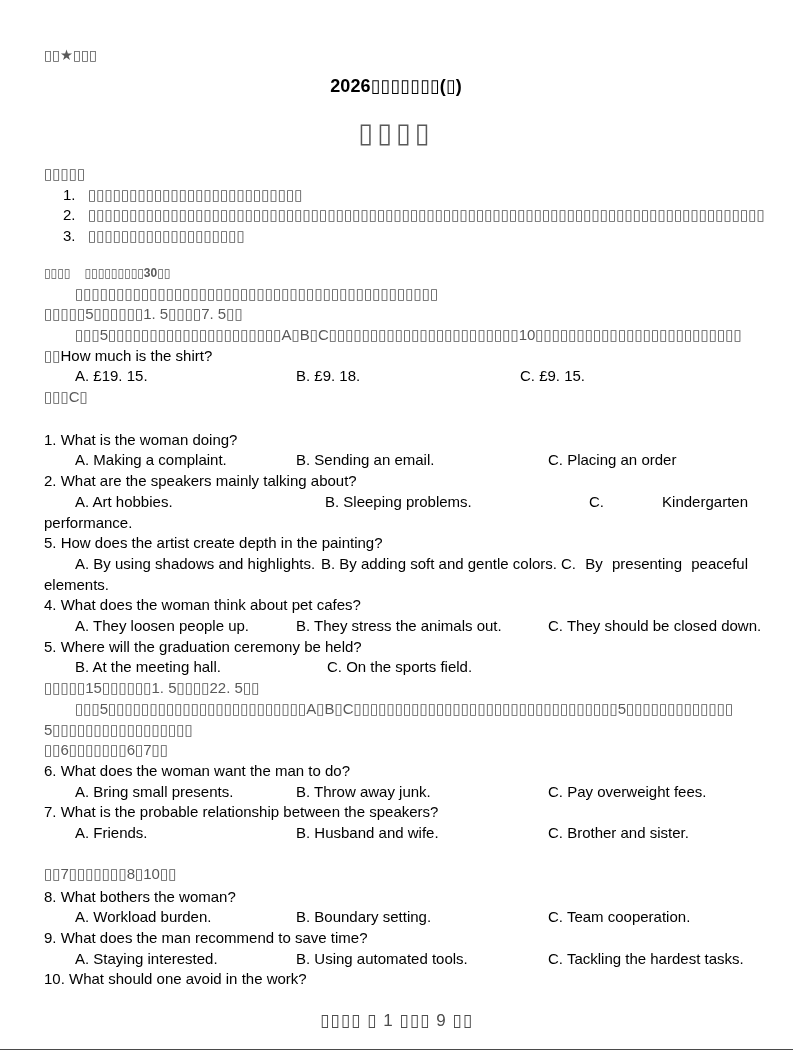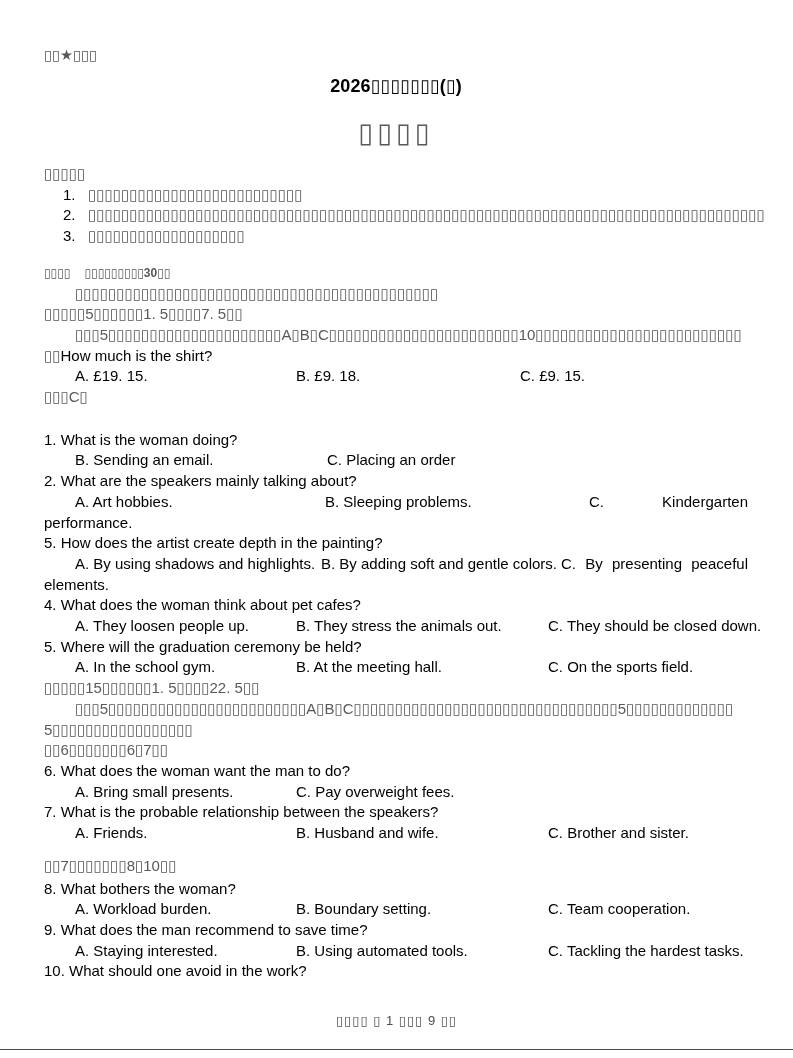--- a/index.html
+++ b/index.html
@@ -25,24 +25,24 @@
   .optrow .a { width:221px; flex:none; }
   .optrow .b { width:252px; flex:none; }
   .optrow.ex .b { width:224px; flex:none; }
   .optrow .c { flex:1; }
   .optrow.q2row .a { width:250px; flex:none; }
   .optrow.q2row .b { width:264px; flex:none; }
   .optrow.q3row .a { width:226px; flex:none; }
   .optrow.q3row .b { width:260px; flex:none;padding-left:20px; }
   .spread { flex:1; display:flex; justify-content:space-between; }
   .answer-line { margin-bottom:22px; }
-  .mat7 { margin-top:12px; margin-bottom:2px; }
+  .mat7 { margin-top:20px; margin-bottom:2px; }
   .footer {
     position:absolute; top:1013px; left:0; width:793px; text-align:center;
-    font-size:13px; line-height:16px; color:#4d4d4d; letter-spacing:1px;
+    font-size:17px; line-height:16px; color:#4d4d4d; letter-spacing:1px;
   }
   .page-edge { position:absolute; top:1049px; left:0; width:793px; border-top:1.2px solid #4a4a4a; }
 </style>
 </head>
 <body>
 
 <div class="page">
   <div class="content">
 
     <div class="line secret cjk">▯▯★▯▯▯</div>
@@ -82,20 +82,21 @@
     <div class="optrow ex">
       <span class="a">A. £19. 15.</span>
       <span class="b">B. £9. 18.</span>
       <span class="c">C. £9. 15.</span>
     </div>
 
     <div class="line answer-line cjk">▯▯▯C▯</div>
 
     <div class="line">1. What is the woman doing?</div>
     <div class="optrow">
+      <span class="a">A. Making a complaint.</span>
       <span class="b">B. Sending an email.</span>
       <span class="c">C. Placing an order</span>
     </div>
 
     <div class="line">2. What are the speakers mainly talking about?</div>
     <div class="optrow q2row">
       <span class="a">A. Art hobbies.</span>
       <span class="b">B. Sleeping problems.</span>
       <span class="spread">
         <span>C.</span>
@@ -119,34 +120,34 @@
 
     <div class="line">4. What does the woman think about pet cafes?</div>
     <div class="optrow">
       <span class="a">A. They loosen people up.</span>
       <span class="b">B. They stress the animals out.</span>
       <span class="c">C. They should be closed down.</span>
     </div>
 
     <div class="line">5. Where will the graduation ceremony be held?</div>
     <div class="optrow">
-      <span class="a">A. In the school gym.</span>
       <span class="b">B. At the meeting hall.</span>
       <span class="c">C. On the sports field.</span>
     </div>
 
     <div class="line cjk">▯▯▯▯▯15▯▯▯▯▯▯1. 5▯▯▯▯22. 5▯▯</div>
     <div class="line indent cjk">▯▯▯5▯▯▯▯▯▯▯▯▯▯▯▯▯▯▯▯▯▯▯▯▯▯▯▯A▯B▯C▯▯▯▯▯▯▯▯▯▯▯▯▯▯▯▯▯▯▯▯▯▯▯▯▯▯▯▯▯▯▯▯5▯▯▯▯▯▯▯▯▯▯▯▯▯</div>
     <div class="line cjk">5▯▯▯▯▯▯▯▯▯▯▯▯▯▯▯▯▯</div>
 
     <div class="line cjk">▯▯6▯▯▯▯▯▯▯6▯7▯▯</div>
 
     <div class="line">6. What does the woman want the man to do?</div>
     <div class="optrow">
       <span class="a">A. Bring small presents.</span>
+      <span class="b">B. Throw away junk.</span>
       <span class="c">C. Pay overweight fees.</span>
     </div>
 
     <div class="line">7. What is the probable relationship between the speakers?</div>
     <div class="optrow">
       <span class="a">A. Friends.</span>
       <span class="b">B. Husband and wife.</span>
       <span class="c">C. Brother and sister.</span>
     </div>
 

